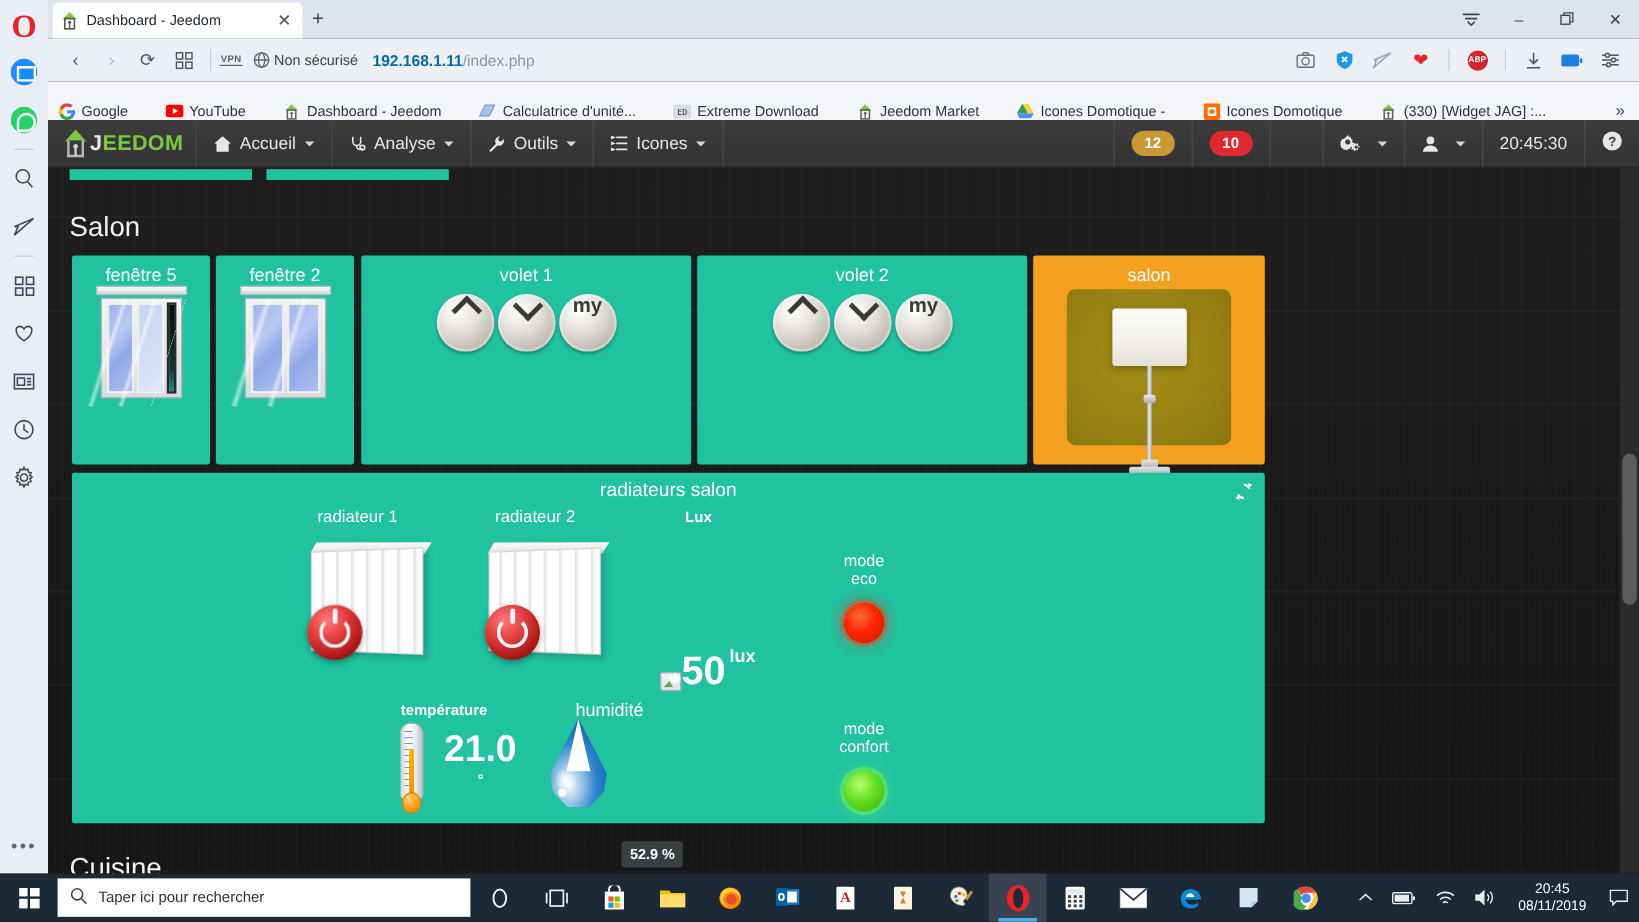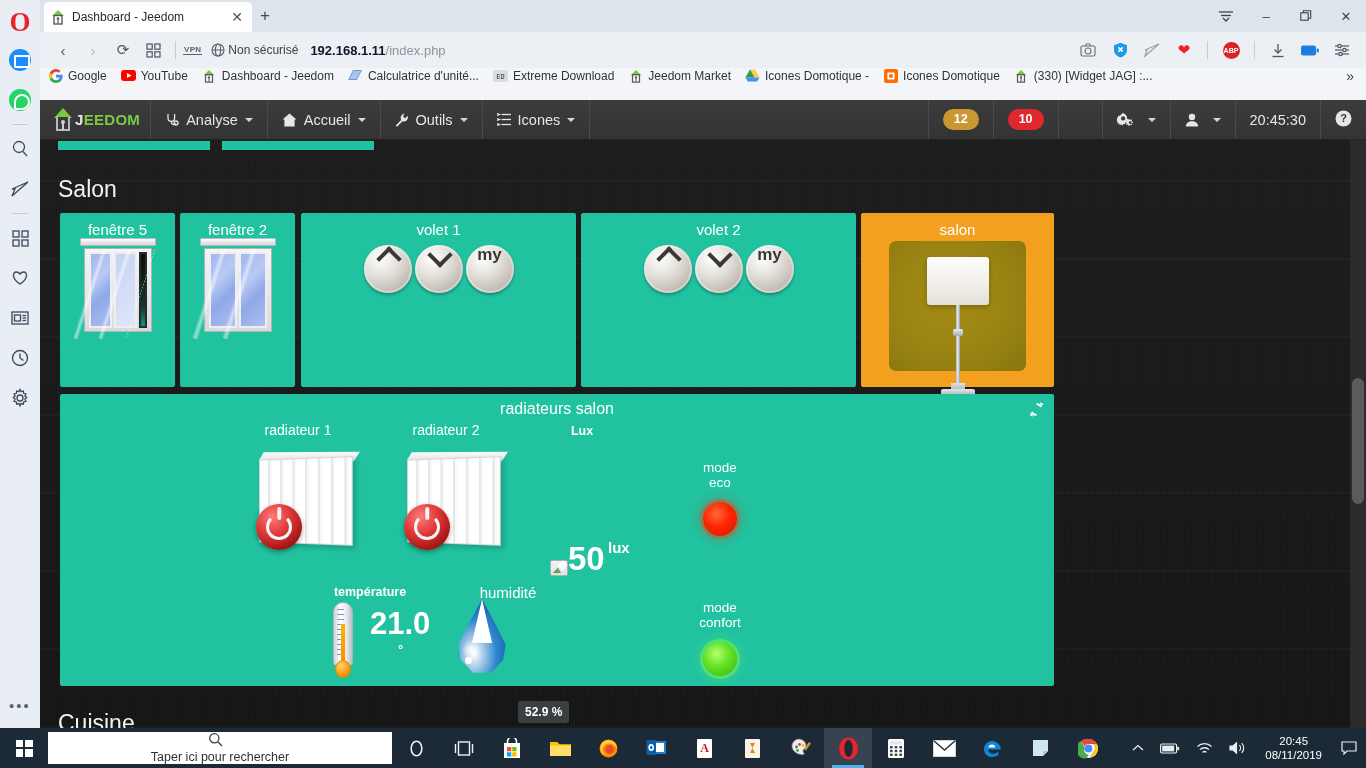--- a/index.html
+++ b/index.html
@@ -68,31 +68,31 @@
   .nv-btn { width: 30px; height: 28px; display:flex; align-items:center; justify-content:center;
      color:#4c5661; font-size:15px; }
   .nv-btn.dim { color:#b2bac2; }
   .nv-div { width:1px; height:18px; background:#c6ccd3; margin:0 7px; }
   .badge-vpn {
     font-size: 8px; font-weight: bold; color:#5a636d; border-bottom:1.5px solid #5a636d;
     padding: 0 1px; margin-right: 6px; letter-spacing:0.3px;
   }
   .secure-txt { font-size: 12px; color:#404040; margin-right: 12px; }
   .urlbox { font-size: 13px; color:#8d959d; flex: 1 1 auto; }
-  .urlbox b { color: #0f172a; font-weight: bold; }
+  .urlbox b { color: #0369a1; font-weight: bold; }
   .nv-right { display:flex; align-items:center; }
   .nv-right .nv-btn { width: 32px; }
   .abp { width:17px;height:17px;border-radius:50%;background:#d5252b;color:#fff;font-size:7px;
     font-weight:bold;display:flex;align-items:center;justify-content:center; }
   .heartred { color:#e8232a; font-size:15px; }
 
   
   .bkbar {
     position: absolute; left: 40px; top: 68px; width: 1326px; height: 32px;
-    background: #f3f5f8; display: flex; align-items: flex-start; padding: 0 8px; overflow: hidden;
+    background: #f3f5f8; display: flex; align-items: flex-end; padding: 0 8px; overflow: hidden; gap: 17px;
   }
   .bk { display:flex; align-items:center; margin-right: 14px; white-space: nowrap; }
   .bk .bkico { width:15px; height:15px; margin-right:5px; flex:0 0 auto;
      display:flex; align-items:center; justify-content:center; font-size:11px; }
   .bk .bklbl { font-size: 12px; color: #2b333b; }
   .bk-more { margin-left:auto; font-size:14px; color:#3b444d; padding-right: 4px; }
 
   
   .page {
     position: absolute; left: 40px; top: 100px; width: 1326px; height: 628px;
@@ -119,21 +119,21 @@
   .jlogo .mark .house {
     position:absolute; left:2px; top:1px; width:0; height:0;
     border-left:9px solid transparent; border-right:9px solid transparent; border-bottom:10px solid #7ac943;
   }
   .jlogo .mark .body {
     position:absolute; left:4px; top:10px; width:14px; height:14px;
     border:2px solid #b9b9b9; border-top:none; background:#3a3a3a;
   }
   .jlogo .mark .dot { position:absolute; left:9px; top:13px; width:4px; height:4px; background:#cfcfcf; border-radius:50%; }
   .jlogo .mark .stem { position:absolute; left:10px; top:16px; width:2px; height:7px; background:#cfcfcf; }
-  .jlogo .wordmark { font-size:15px; font-weight:bold; letter-spacing:0.3px; }
+  .jlogo .wordmark { font-size:18px; font-weight:bold; letter-spacing:0.3px; }
   .jlogo .wordmark .a { color:#e9e9e9; }
   .jlogo .wordmark .b { color:#7ac943; }
   .jnav .cell .gi { margin-right:7px; font-size:14px; display:inline-flex; }
   .caret { margin-left:7px; border-left:4px solid transparent; border-right:4px solid transparent;
     border-top:4px solid #d8d8d8; display:inline-block; }
   .jnav .spacer { flex:1 1 auto; border-right:1px solid #4a4a4a; }
   .pill { border-radius:11px; padding:3px 11px; font-size:12.5px; font-weight:bold; color:#fff; line-height:1.2; }
   .pill.amber { background:#c99833; }
   .pill.red { background:#e0292f; }
   .jclock { font-size:14.5px; color:#e6e6e6; }
@@ -300,21 +300,21 @@
 
   
   .taskbar {
     position:absolute; left:0; bottom:0; width:1366px; height:40px;
     background:#1b2a36; display:flex; align-items:center;
   }
   .startbtn { width:48px; height:40px; display:flex; align-items:center; justify-content:center; }
   .winlogo { width:17px; height:17px; display:grid; grid-template-columns:1fr 1fr; grid-template-rows:1fr 1fr; gap:2px; }
   .winlogo i { background:#fff; display:block; }
   .searchbox {
-    width:344px; height:32px; background:#fff; display:flex; align-items:center; padding:0 10px;flex-direction:column;
+    width:344px; height:32px; background:#fff; display:flex; align-items:center; padding:0 10px;
   }
   .searchbox .mag { color:#3b444d; font-size:14px; margin-right:9px; }
   .searchbox .ph { font-size:12.5px; color:#2b333b; }
   .tb-ico { width:48px; height:40px; display:flex; align-items:center; justify-content:center; position:relative; }
   .tb-ico.active { background:#374350; }
   .tb-ico.active:after { content:""; position:absolute; left:8px; right:8px; bottom:0; height:3px; background:#4fb2f0; }
   .tray { margin-left:auto; display:flex; align-items:center; height:51px; }
   .tray .t { color:#e8edf2; font-size:13px; padding:0 8px; display:flex; align-items:center; }
   .clockbox { color:#fff; font-size:11.5px; line-height:14px; text-align:center; padding:0 10px; }
   .notif { width:34px; height:40px; display:flex; align-items:center; justify-content:center; color:#e8edf2; }
@@ -599,36 +599,36 @@
           <span class="house"></span>
             <span class="body"></span>
             <span class="dot"></span>
             <span class="stem"></span>
         </span>
         <span class="wordmark"><span class="a">J</span><span class="b">EEDOM</span></span>
       </div>
 
       <div class="cell">
         <span class="gi">
+          <svg width="15" height="14" viewBox="0 0 15 14" fill="#e6e6e6">
+            <polygon points="7.5,0.5 14.5,6.5 12.6,6.5 12.6,13.5 2.4,13.5 2.4,6.5 0.5,6.5"></polygon>
+          </svg>
+        </span>
+        <span>Accueil</span>
+        <span class="caret"></span>
+      </div>
+      <div class="cell">
+        <span class="gi">
           <svg width="14" height="14" viewBox="0 0 14 14" fill="none" stroke="#e6e6e6" stroke-width="1.3">
             <path d="M3 1 v4 a3.3 3.3 0 0 0 6.6 0 V1"></path>
               <circle cx="11" cy="10" r="2"></circle>
               <path d="M6.3 8.3 v1 a2.5 2.5 0 0 0 4.7 1"></path>
           </svg>
         </span>
         <span>Analyse</span>
-        <span class="caret"></span>
-      </div>
-      <div class="cell">
-        <span class="gi">
-          <svg width="15" height="14" viewBox="0 0 15 14" fill="#e6e6e6">
-            <polygon points="7.5,0.5 14.5,6.5 12.6,6.5 12.6,13.5 2.4,13.5 2.4,6.5 0.5,6.5"></polygon>
-          </svg>
-        </span>
-        <span>Accueil</span>
         <span class="caret"></span>
       </div>
       <div class="cell">
         <span class="gi">
           <svg width="14" height="14" viewBox="0 0 14 14" fill="#e6e6e6">
             <path d="M9.8 0.6a4.2 4.2 0 0 0-3.6 6.3L0.7 12.4l1.3 1.3 5.5-5.5a4.2 4.2 0 0 0 5.3-5.4l-2.2 2.2-1.9-.5-.5-1.9z"></path>
           </svg>
         </span>
         <span>Outils</span>
         <span class="caret"></span>

